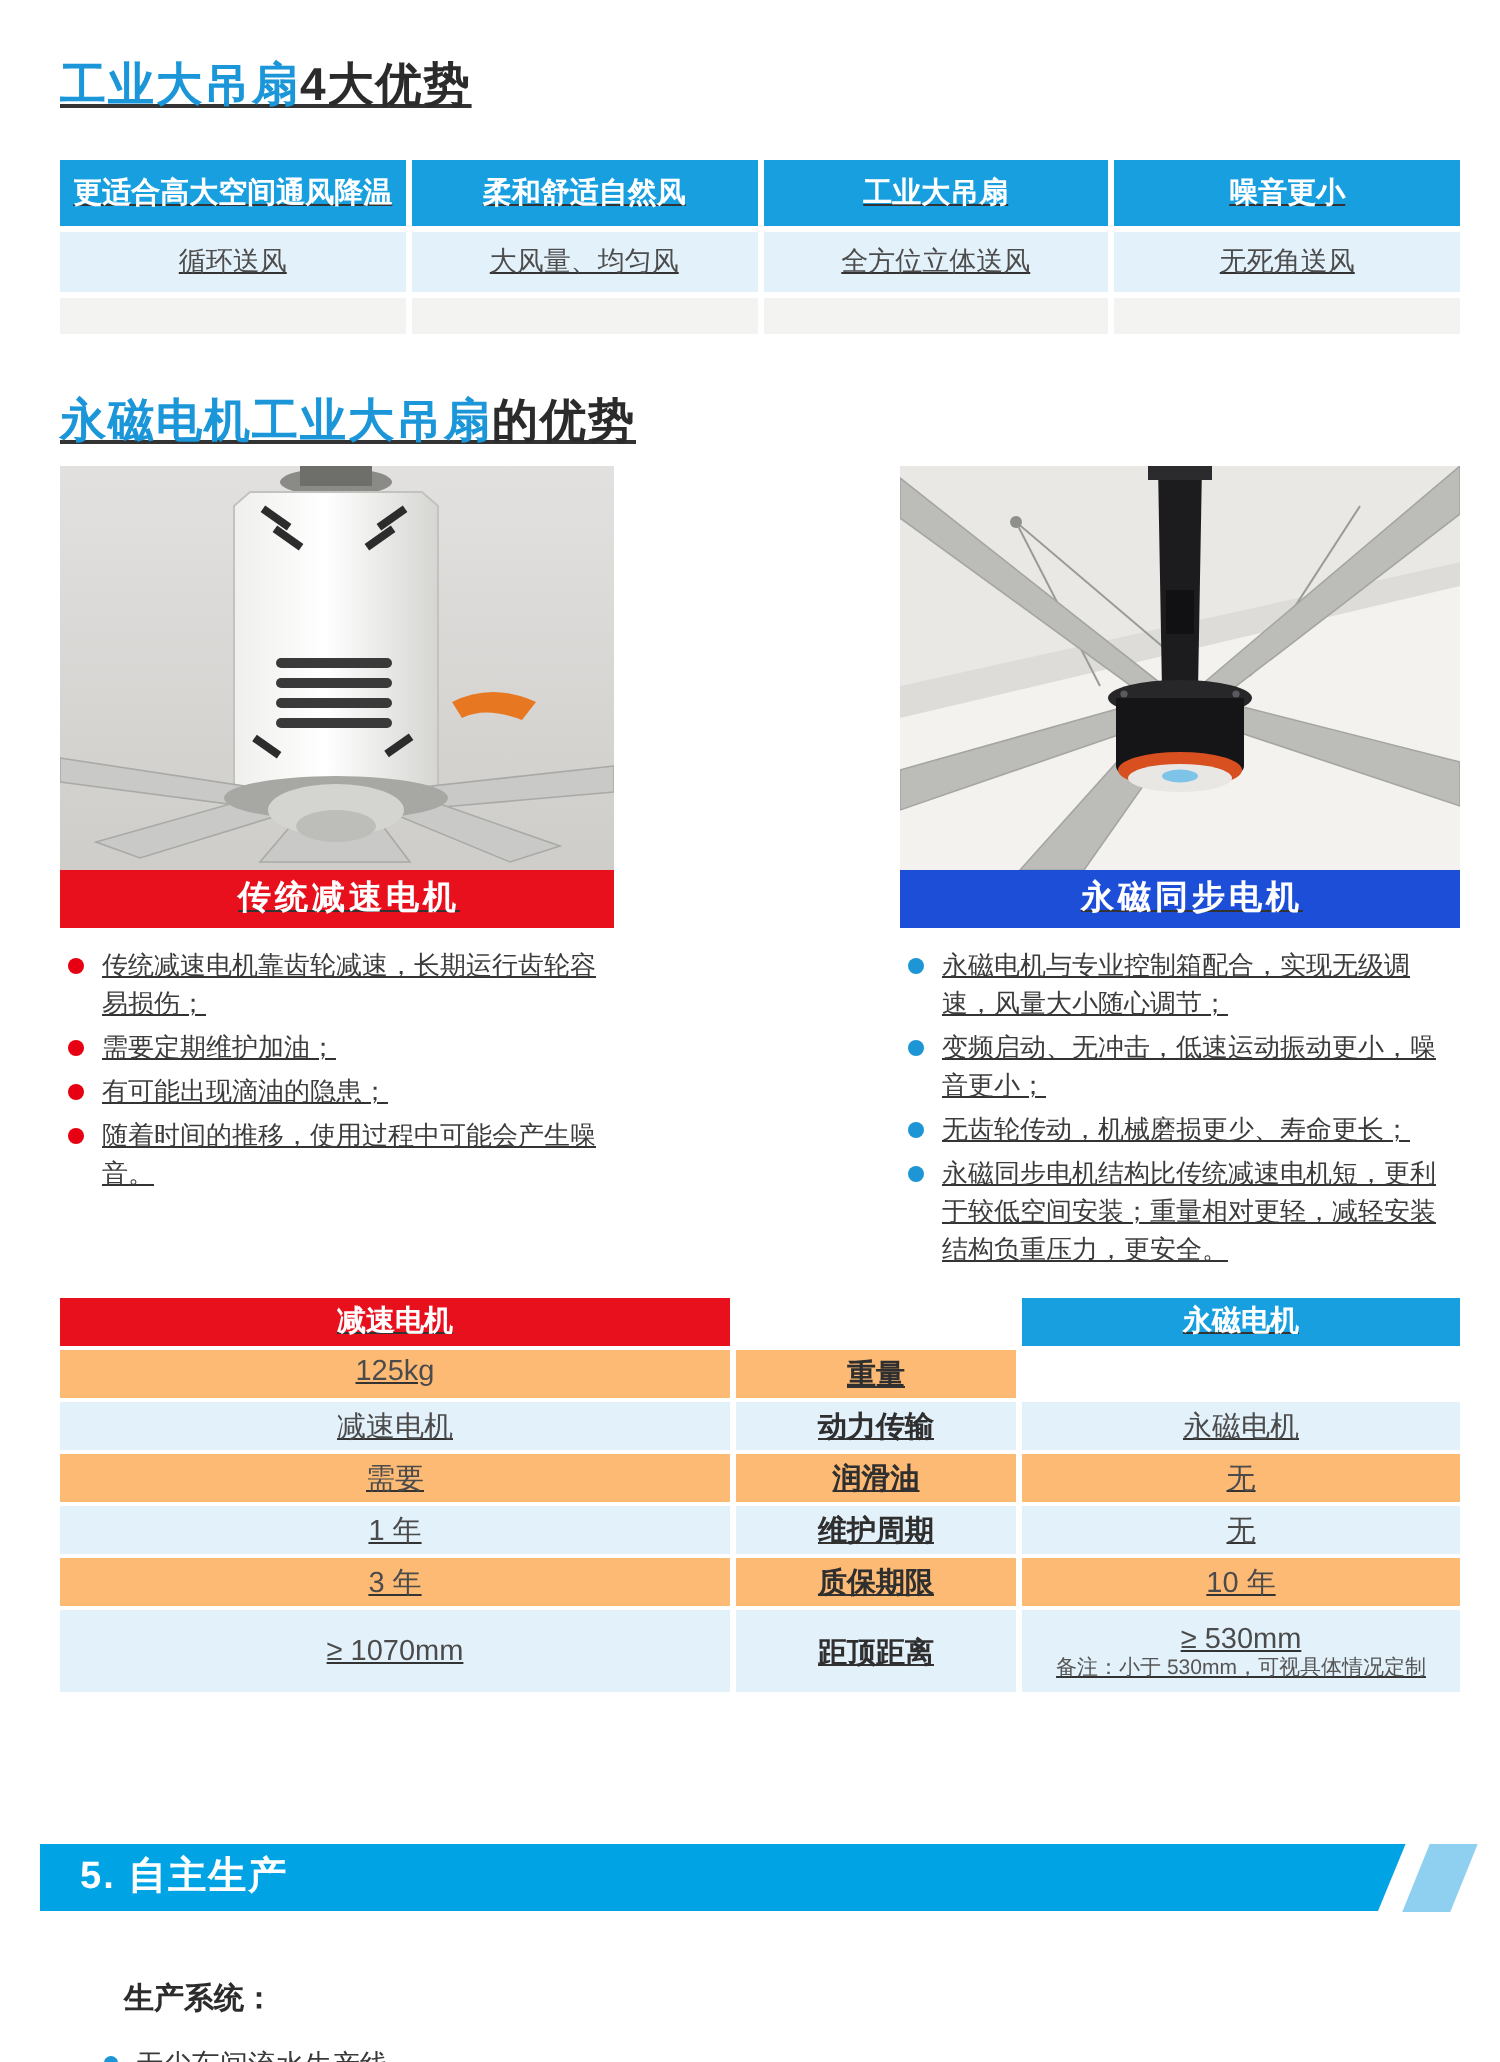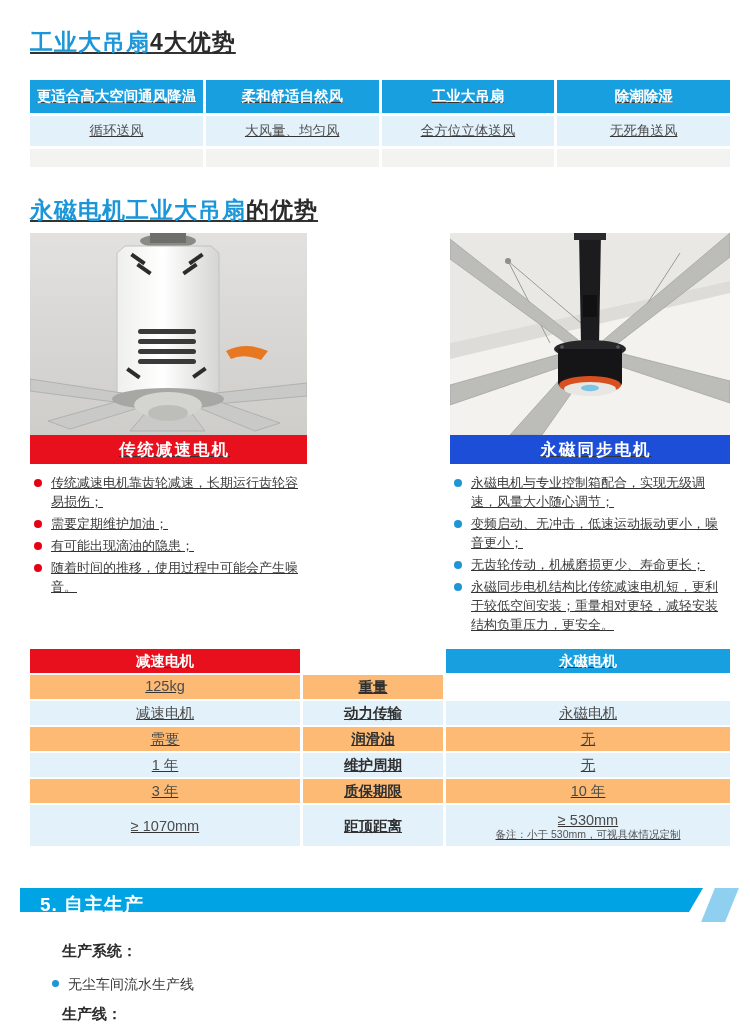--- a/index.html
+++ b/index.html
@@ -32,33 +32,33 @@
   .banner-blue { background:#1d4ed8; }
   .bullets { margin-top:9px; list-style:none; }
   .bullets li { display:flex; font-size:13px; line-height:19px; color:#3c3c3c; margin-bottom:3px; }
   .dot { flex:0 0 8px; width:8px; height:8px; border-radius:50%; margin:6px 9px 0 4px; }
   .dot-red { background:#e60012; }
   .dot-blue { background:#1e95d4; }
 
   
   .cmp { margin-top:12px; }
   .cmp-row { display:flex; gap:3px; margin-bottom:2px; }
-  .cmp-l { width:270px; } .cmp-m { width:140px; } .cmp-r { flex:1; }
+  .cmp-l { width:335px; } .cmp-m { width:140px; } .cmp-r { flex:1; }
   .cmp-head { height:24px; line-height:24px; text-align:center; color:#fff; font-weight:bold; font-size:14.5px; }
   .cmp-head-red { background:#e8101c; }
   .cmp-head-blue { background:#189fdf; }
   .cmp-cell { text-align:center; font-size:14.5px; color:#4b4b4b; padding:3px 0 2px; }
   .cmp-label { font-weight:bold; color:#2f2f2f; }
   .row-a .cmp-cell { background:#fdba74; }
   .row-b .cmp-cell { background:#e3f1fa; }
   .cmp-tall .cmp-cell { min-height:41px; display:flex; flex-direction:column; justify-content:center; }
   .cmp-note { font-size:10.5px; color:#555; line-height:13px; }
 
   
-  .prod-banner { margin:42px 0 0 20px; width:713px; height:24px; display:flex; }
+  .prod-banner { margin:71px 0 0 20px; width:713px; height:43px; display:flex;align-items:center; }
   .prod-banner-main { width:683px; background:#00a3e4;
       clip-path:polygon(0 0,100% 0,calc(100% - 14px) 100%,0 100%);
       color:#fff; font-size:19px; font-weight:bold; line-height:34px; padding-left:20px; letter-spacing:1px; }
   .prod-banner-accent { width:24px; height:34px; background:#8fd0f1; transform:skewX(-22deg); margin-left:5px; }
   .prod-groups { margin:30px 0 0 62px; }
   .prod-head { font-size:15px; font-weight:bold; color:#2c2c2c; margin-bottom:9px; }
   .prod-item { display:flex; font-size:14px; color:#3a3a3a; line-height:28px; margin:0 0 7px -14px; width:660px; }
   .prod-item .dot { margin-top:10px; width:7px; height:7px; flex-basis:7px; }
 </style>
 </head>
@@ -66,21 +66,21 @@
 
 <div class="page">
   <div class="content">
 
     <h1 class="sec-title"><span class="hl">工业大吊扇</span><span class="rest">4大优势</span></h1>
 
     <div class="adv-table">
       <div class="adv-head">更适合高大空间通风降温</div>
       <div class="adv-head">柔和舒适自然风</div>
       <div class="adv-head">工业大吊扇</div>
-      <div class="adv-head">除潮除湿</div>
+      <div class="adv-head">噪音更小</div>
       <div class="adv-cell">循环送风</div>
       <div class="adv-cell">大风量、均匀风</div>
       <div class="adv-cell">全方位立体送风</div>
       <div class="adv-cell">无死角送风</div>
       <div class="adv-cell adv-faint"></div>
       <div class="adv-cell adv-faint"></div>
       <div class="adv-cell adv-faint"></div>
       <div class="adv-cell adv-faint"></div>
     </div>
 

